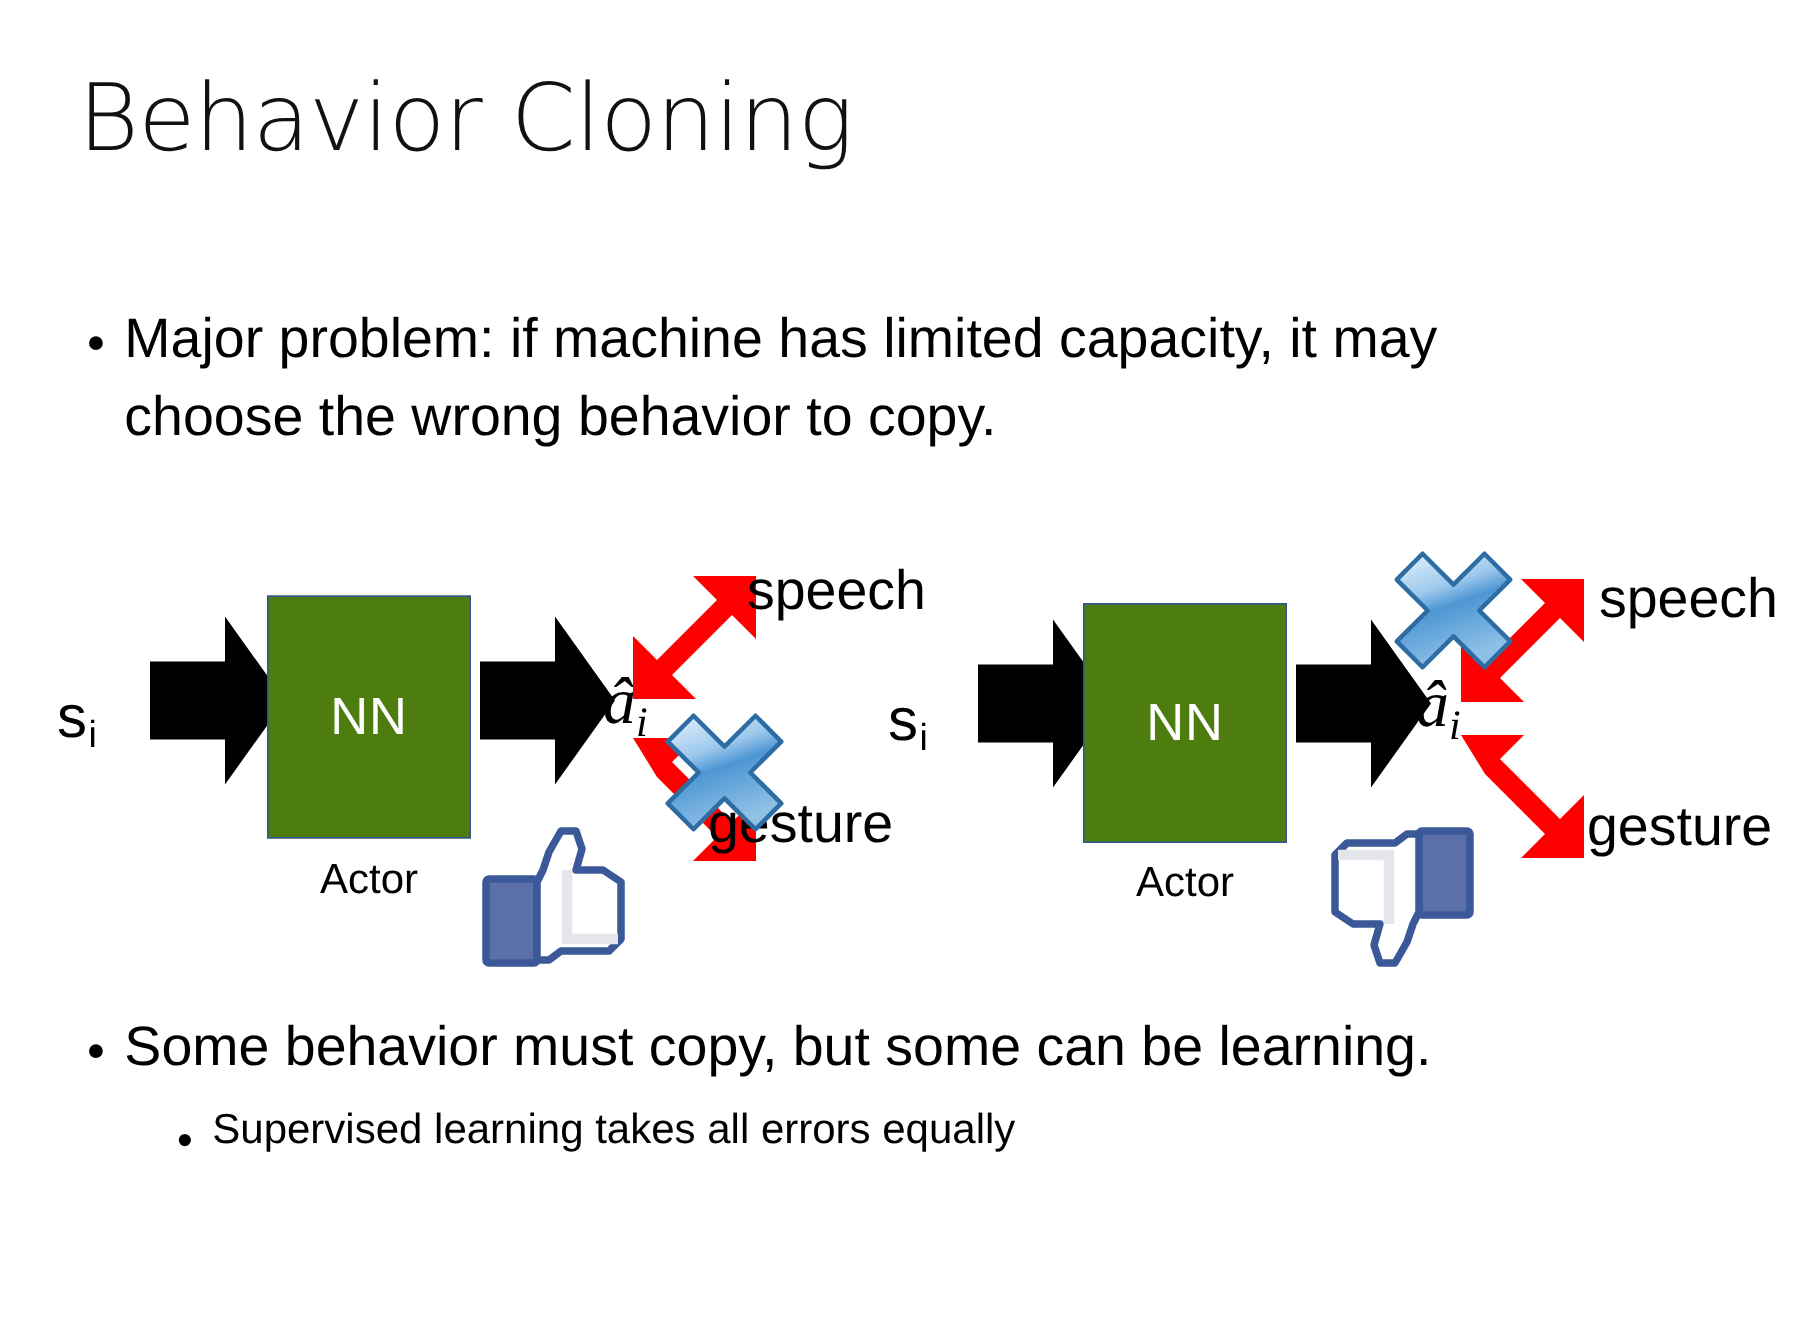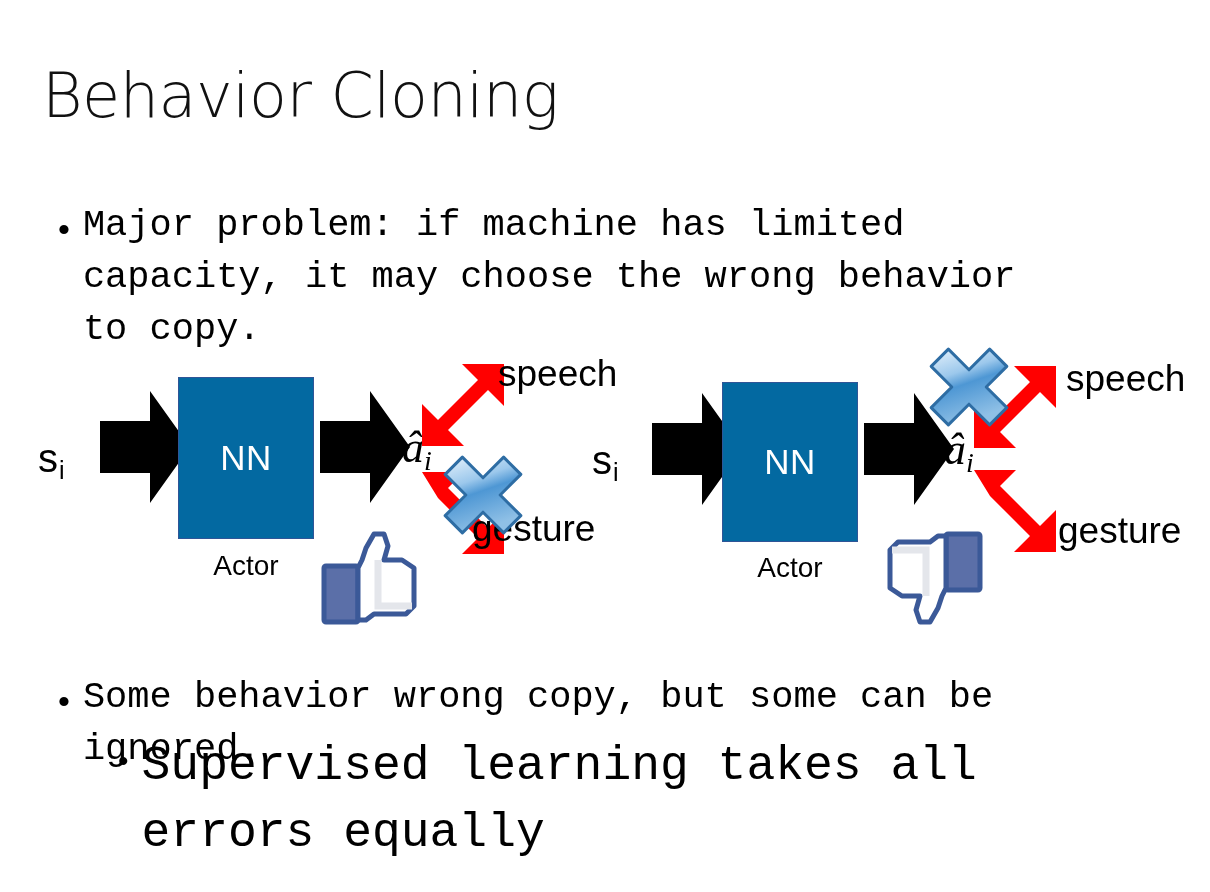--- a/index.html
+++ b/index.html
@@ -13,98 +13,97 @@
     height: 892px;
     position: relative;
     overflow: hidden;
     font-family: "Liberation Sans", sans-serif;
     color: #000000;
   }
 
   
   #slide-title {
     position: absolute;
-    left: 42px;
+    left: 52px;
     top: 46px;
     font-size: 62px;
     font-weight: 300;
     letter-spacing: -0.5px;
     line-height: 1.05;
     color: #111111;
     white-space: nowrap;
     font-family: "DejaVu Sans", sans-serif;
     font-stretch: condensed;
-    margin-top: 17px;
   }
 
   
   .bullet-row {
     position: absolute;
     display: flex;
     align-items: flex-start;
   }
   .bullet-dot {
     flex: 0 0 auto;
     font-size: 34px;
     line-height: 1;
     margin-right: 13px;
     margin-top: 12px;
   }
   .bullet-text {
     font-size: 37px;
     line-height: 1.40;
-    font-family: Liberation Mono, monospace;
+    font-family: Liberation Sans, sans-serif;
   }
 
   #bullet-top {
     left: 58px;
     top: 200px;
     width: 1080px;
   }
   #bullet-top .bullet-text { max-width: 970px; }
 
   #bullet-bottom-1 {
     left: 58px;
     top: 672px;
     width: 1110px;
   }
   #bullet-bottom-2 {
     left: 118px;
     top: 733px;
     width: 1050px;
   }
   #bullet-bottom-2 .bullet-dot { font-size: 30px; margin-top: 13px; }
-  #bullet-bottom-2 .bullet-text { font-size: 48px; }
+  #bullet-bottom-2 .bullet-text { font-size: 28px; }
 
   
   .diagram {
     position: absolute;
     top: 340px;
     height: 300px;
   }
   #diagram-left  { left: 20px;  width: 600px; }
   #diagram-right { left: 570px; width: 620px; }
 
-  .d-el { position: absolute; }
+  .d-el { position: absolute; margin-top: 20px; }
 
   
   .state-label {
     font-size: 40px;
     font-family: Liberation Sans, sans-serif;
     line-height: 1;
   }
   .state-label .sub {
     font-size: 25px;
     vertical-align: -0.28em;
     margin-left: 1px;
   }
 
   
   .nn-box {
-    background: #0369a1;
+    background: #4d7c0f;
     border: 1.5px solid #2F5597;
     display: flex;
     align-items: center;
     justify-content: center;
     box-sizing: border-box;
   }
   .nn-box .nn-label {
     color: #ffffff;
     font-size: 35px;
     font-family: "Liberation Sans", sans-serif;
@@ -294,19 +293,19 @@
           <path d="M36 36 L36 88 L44 88 L52 82 L84 82 L92 74 L92 36 L80 28 L62 28 L66 14 L62 2 L52 2 L44 16 L40 28 Z" fill="#FFFFFF" stroke="#3B5998" stroke-width="5" stroke-linejoin="round"></path>
           <path d="M56 28 L56 74 L90 74" fill="none" stroke="#E4E6EB" stroke-width="7"></path>
         </g>
       </g>
     </svg>
   </div>
 </div>
 
 <div class="bullet-row" id="bullet-bottom-1">
   <span class="bullet-dot">•</span>
-  <span class="bullet-text">Some behavior wrong copy, but some can be ignored.</span>
+  <span class="bullet-text">Some behavior must copy, but some can be learning.</span>
 </div>
 
 <div class="bullet-row" id="bullet-bottom-2">
   <span class="bullet-dot">•</span>
   <span class="bullet-text">Supervised learning takes all errors equally</span>
 </div>
 
 </body></html>

